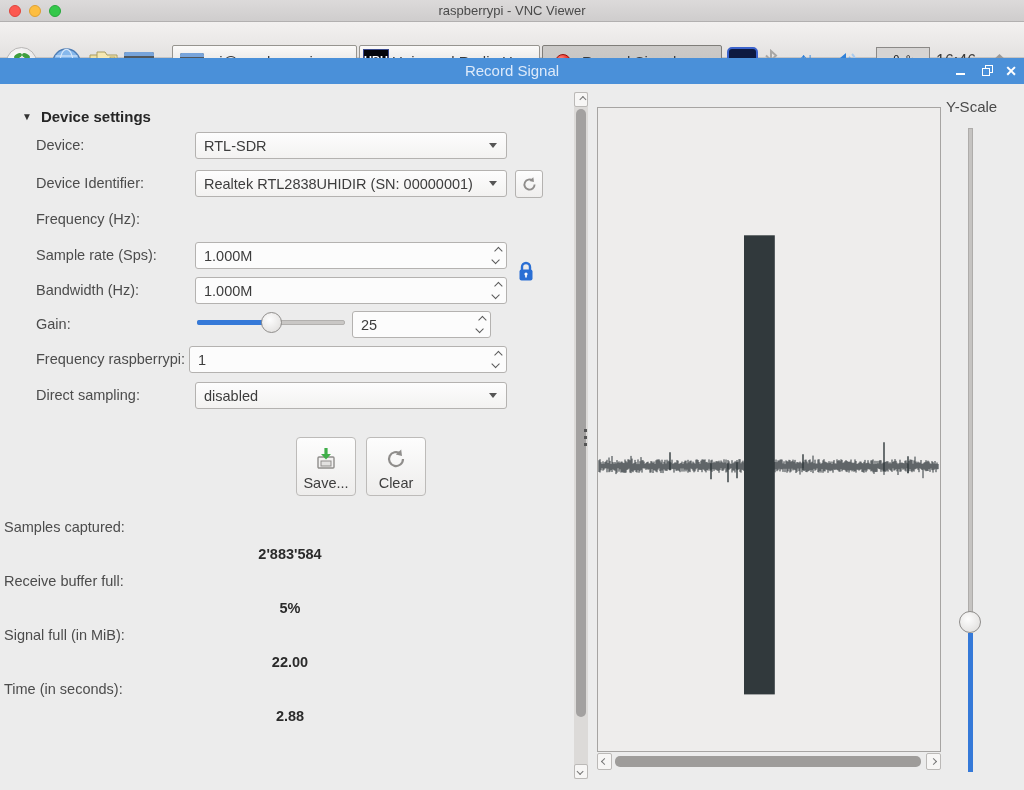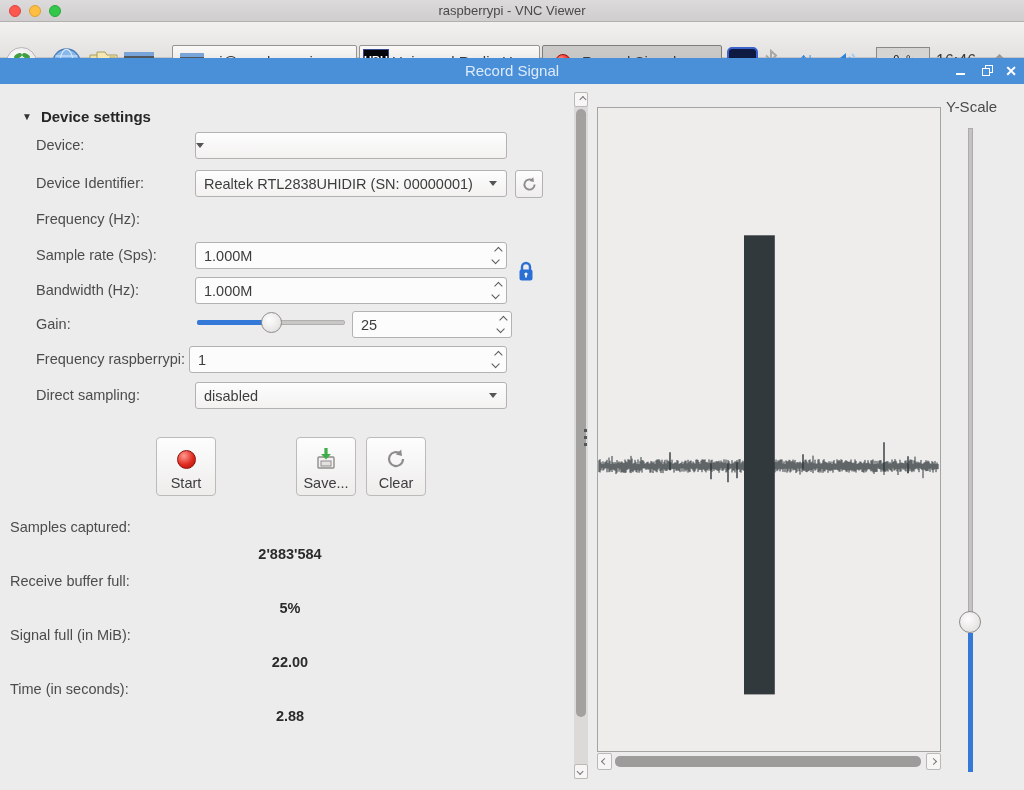--- a/index.html
+++ b/index.html
@@ -86,21 +86,21 @@
   .act-btn { position:absolute; top:353px; width:60px; height:59px; border:1px solid #bdbbb9; border-radius:4px;
              background:linear-gradient(#fdfdfd,#eeedec); display:flex; flex-direction:column; align-items:center;
              justify-content:flex-end; padding-bottom:4px; gap:3px; font-size:14.5px; color:#3d3d3d; }
   .act-btn .ico { height:26px; display:flex; align-items:center; justify-content:center; }
   .act-btn.disabled { color:#aaa8a6; }
   .start-dot { width:19px; height:19px; border-radius:50%; border:1px solid #8e0f08;
                background:radial-gradient(circle at 35% 28%, #ff9a90, var(--record_red,#e02b20) 55%, #a90f05); }
   .stop-sq { width:17px; height:17px; background:#f3f2f1; border:1px solid #cfcdcb; }
 
   
-  .s-label { position:absolute; left:10px; font-size:14.5px; color:#4c4c4c; }
+  .s-label { position:absolute; left:4px; font-size:14.5px; color:#4c4c4c; }
   .s-value { position:absolute; left:0; width:580px; text-align:center; font-size:14.5px; font-weight:bold; color:#2b2b2b; }
 
   
   .log-box { position:absolute; left:8px; top:653px; width:543px; height:46px; background:#fff;
              border:1px solid #b2b0ae; border-radius:2px; overflow:hidden; font-size:14.5px; color:#4f4f4f; }
   .log-box p { padding:2px 6px 0 6px; line-height:20px; white-space:nowrap; }
   .log-sb { position:absolute; right:2px; top:2px; width:13px; height:42px; }
   .sb-btn { width:13px; height:13px; background:#f7f6f5; border:1px solid #bbb9b7; border-radius:2px;
             display:flex; align-items:center; justify-content:center; }
   .sb-btn .chev { width:5px; height:5px; border-color:#777; }
@@ -242,20 +242,21 @@
 
 <div class="content">
 
   <div class="sect-header">
     <span class="tri">▼</span>
     <span>Device settings</span>
   </div>
 
   <span class="f-label" style="top:53px;">Device:</span>
   <div class="combo" style="top:48px;">
+    <span class="val">RTL-SDR</span>
     <span class="combo-arrow"></span>
   </div>
 
   <span class="f-label" style="top:91px;">Device Identifier:</span>
   <div class="combo" style="top:86px;">
     <span class="val">Realtek RTL2838UHIDIR (SN: 00000001)</span>
     <span class="combo-arrow"></span>
   </div>
   <div class="icon-btn" style="left:515px; top:86px;">
     <svg width="17" height="17" viewBox="0 0 20 20">
@@ -289,21 +290,21 @@
     <span class="spin-btns">
         <i class="chev up"></i>
         <i class="chev dn"></i>
       </span>
   </div>
 
   <span class="f-label" style="top:232px;">Gain:</span>
   <span class="g-track"></span>
   <span class="g-fill"></span>
   <span class="g-handle"></span>
-  <div class="spin" style="top:227px; left:352px; width:160px;">
+  <div class="spin" style="top:227px; left:352px; width:139px;">
     <span class="val">25</span>
     <span class="spin-btns">
         <i class="chev up"></i>
         <i class="chev dn"></i>
       </span>
   </div>
 
   <span class="f-label" style="top:267px;">Frequency raspberrypi:</span>
   <div class="spin" style="top:262px; left:189px; width:318px;">
     <span class="val">1</span>
@@ -312,26 +313,20 @@
         <i class="chev dn"></i>
       </span>
   </div>
 
   <span class="f-label" style="top:303px;">Direct sampling:</span>
   <div class="combo" style="top:298px;justify-content:center;">
     <span class="val">disabled</span>
     <span class="combo-arrow"></span>
   </div>
 
-  <div class="act-btn" style="left:156px;">
-    <span class="ico">
-        <span class="start-dot"></span>
-      </span>
-    <span>Start</span>
-  </div>
   <div class="act-btn" style="left:296px;">
     <span class="ico">
       <svg width="22" height="24" viewBox="0 0 22 24">
         <rect x="3" y="10" width="16" height="11" rx="1" fill="#f2f1f0" stroke="#8f8d8b" stroke-width="1.4"></rect>
         <rect x="6" y="14" width="10" height="5" fill="#e2e1e0" stroke="#8f8d8b" stroke-width="1"></rect>
         <rect x="9.4" y="1" width="3.2" height="7" fill="#3fae49"></rect>
         <polygon points="6,7 16,7 11,12.5" fill="#3fae49"></polygon>
       </svg>
     </span>
     <span>Save...</span>

